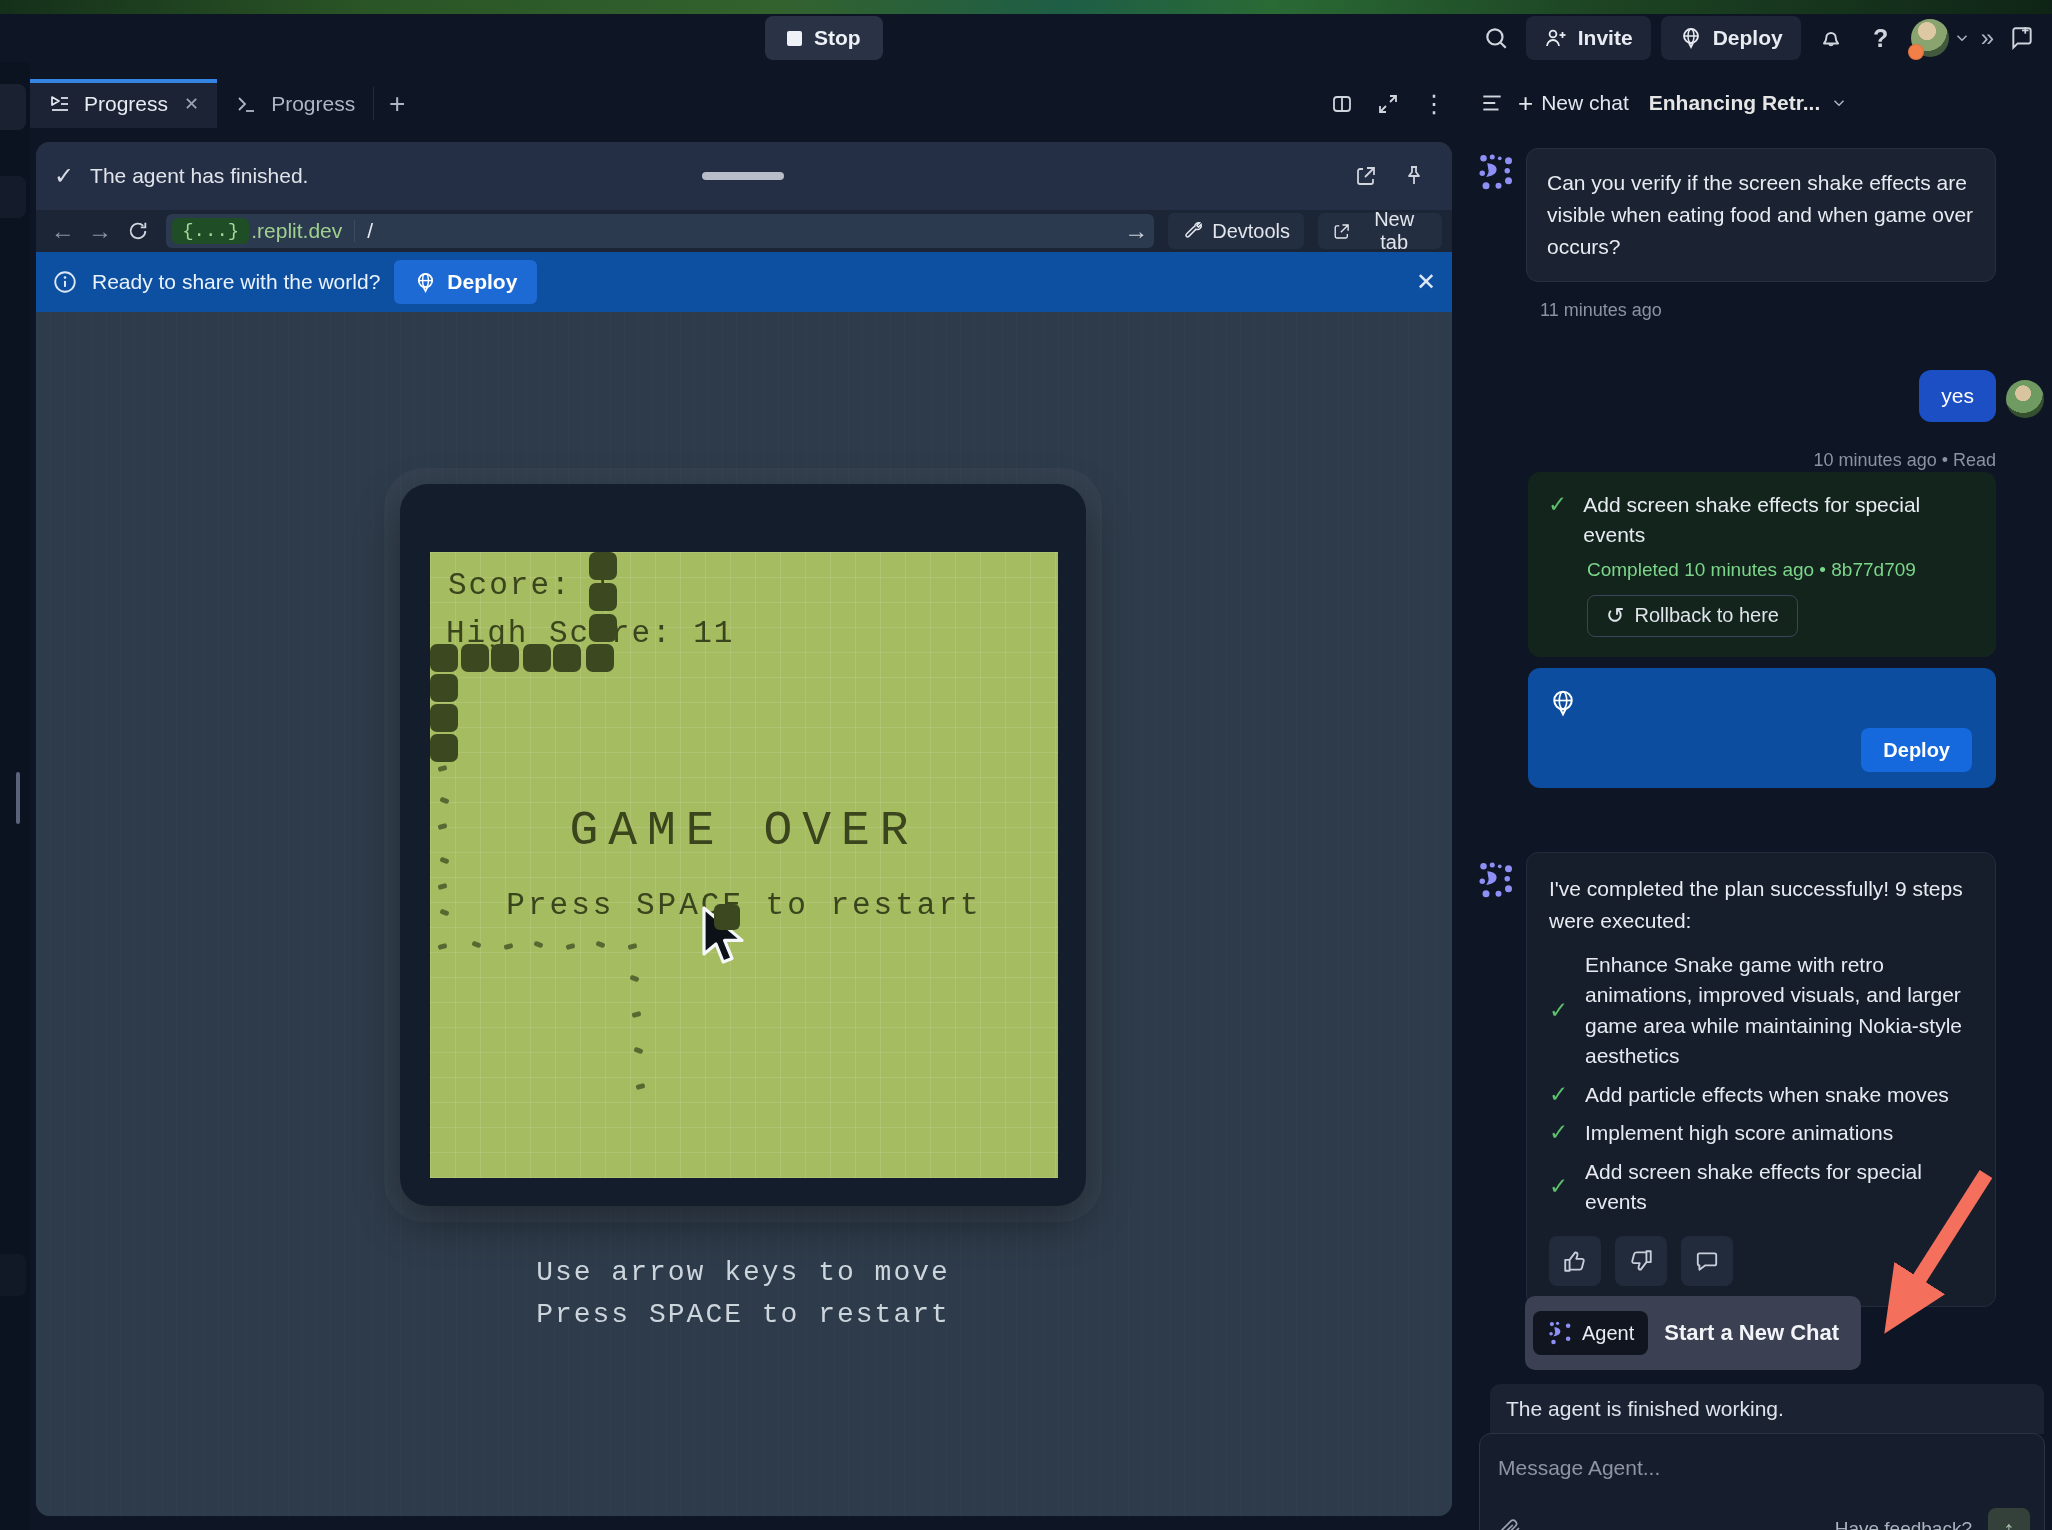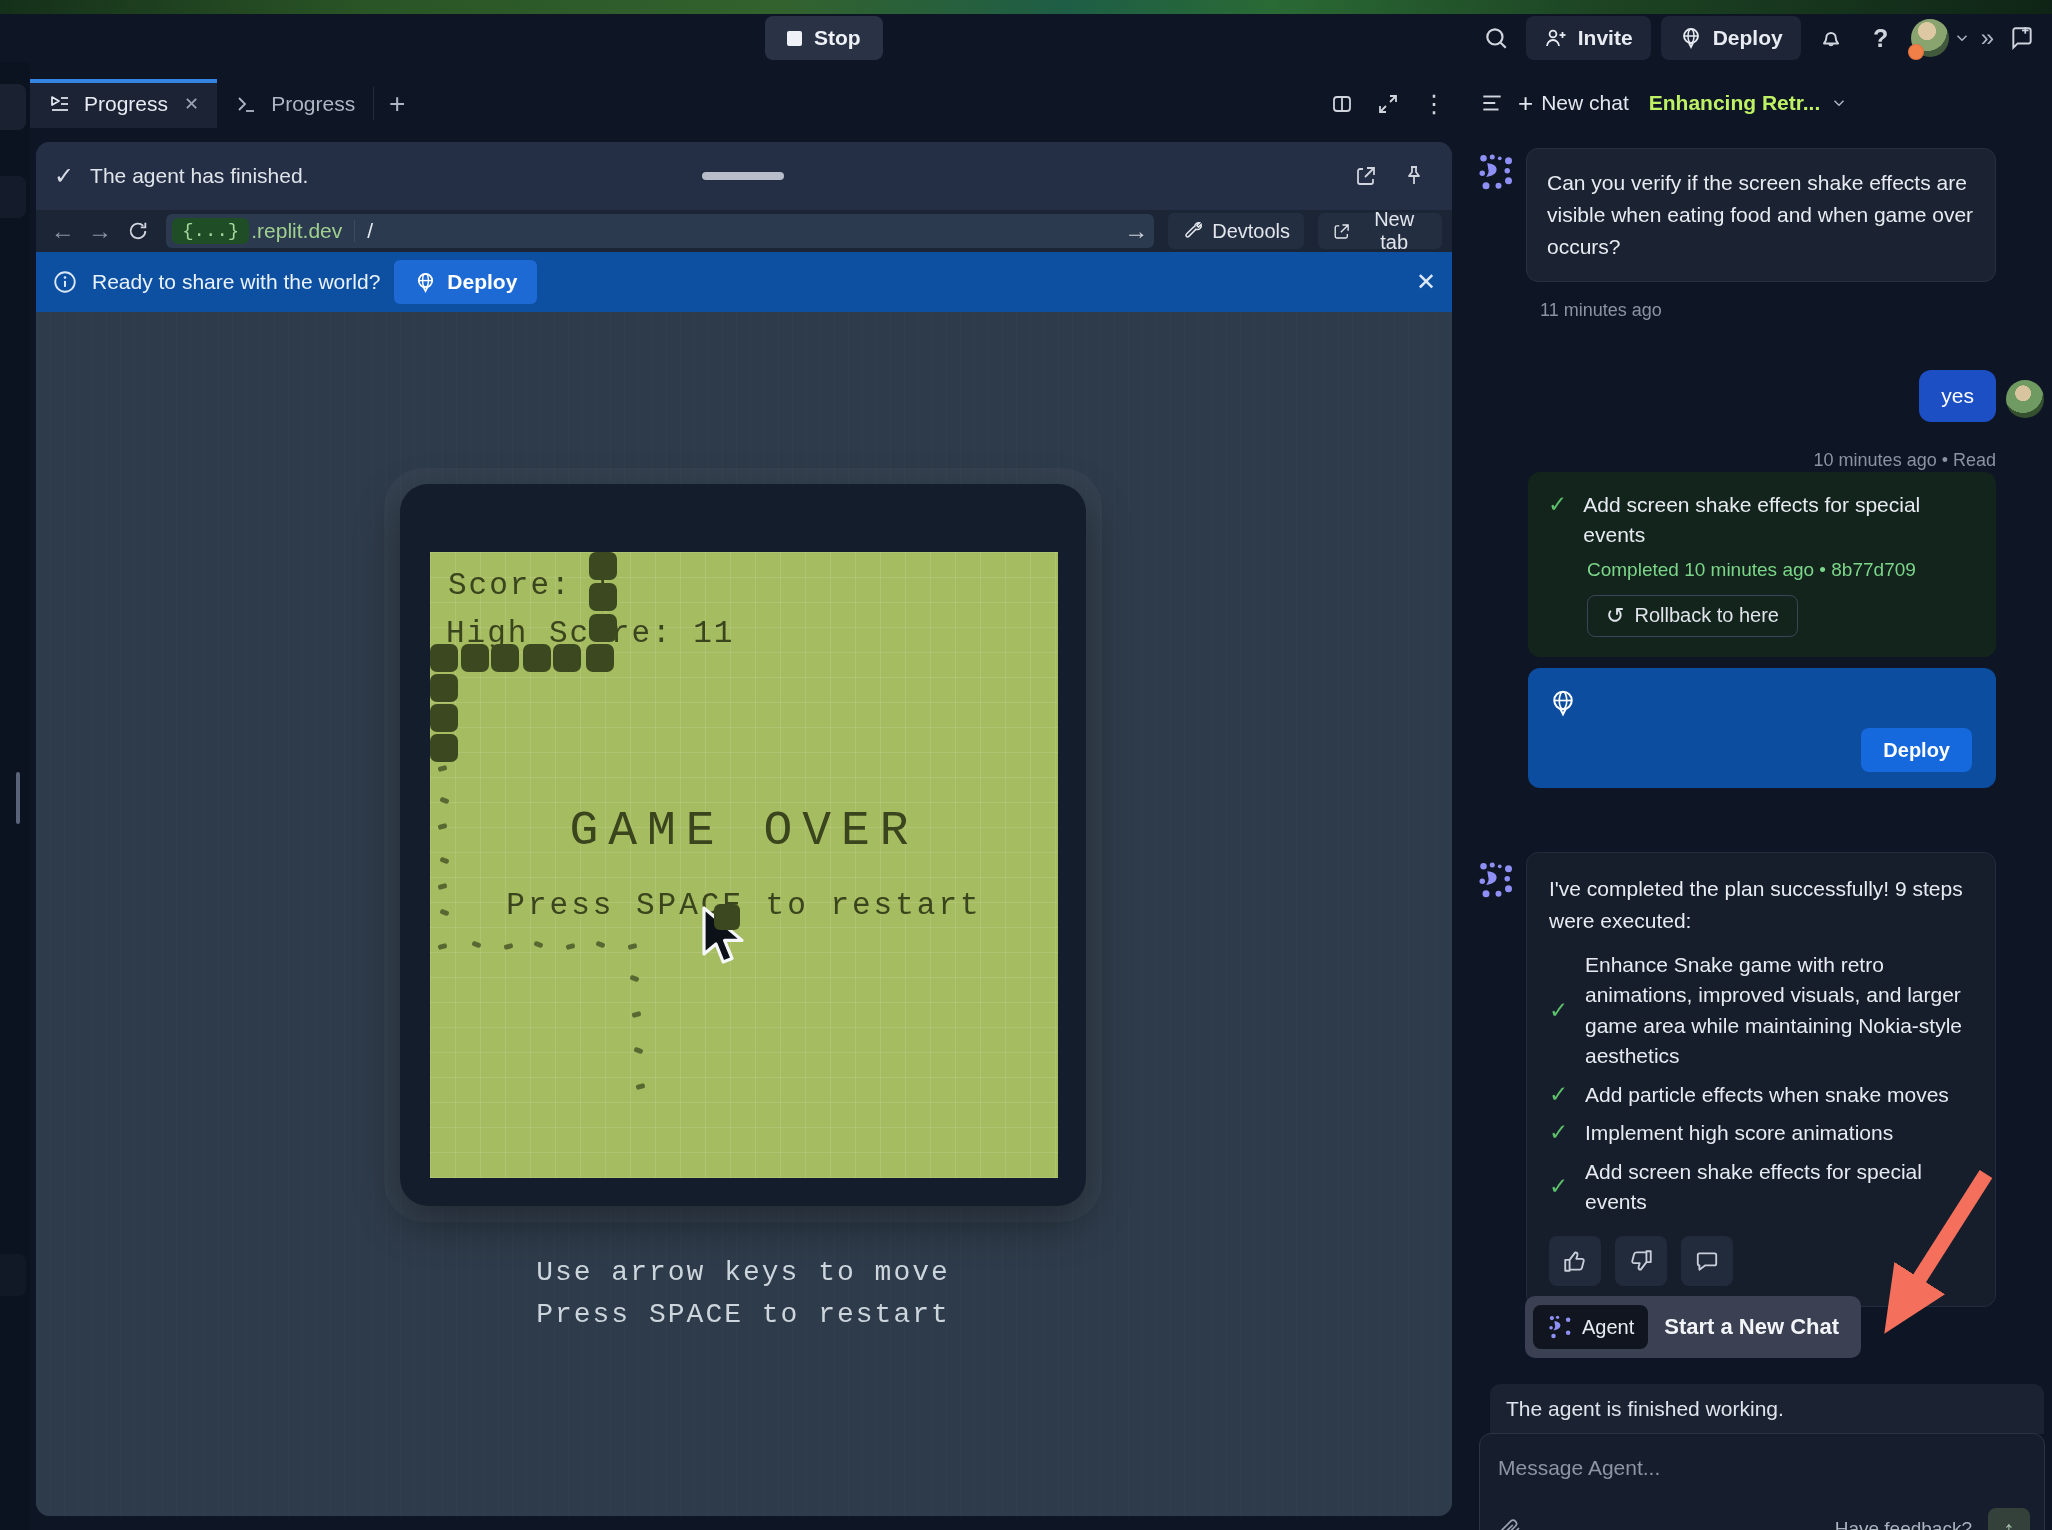--- a/index.html
+++ b/index.html
@@ -91,21 +91,21 @@
   .cursor { position:absolute; left:270px; top:354px; }
   .game-help { position:absolute; left:364px; width:686px; text-align:center; font-family:"Liberation Mono",monospace;
     color:#ccd4dc; font-size:28px; letter-spacing:2px; }
 
   
   .chat { position:absolute; left:1458px; top:62px; width:594px; height:1468px; background:#0e1525; }
   .drag-handle { position:absolute; left:1469px; top:788px; width:5px; height:40px; border-radius:3px; background:#4a5366; }
 
   .chat-header { position:absolute; left:0; top:16px; width:100%; height:50px; display:flex; align-items:center; padding:0 14px; gap:6px; }
   .new-chat { background:none; border:none; color:#e2e6ee; font-size:21px; display:flex; align-items:center; gap:8px; cursor:pointer; font-family:inherit;}
-  .chat-title { font-size:21px; font-weight:700; color:#bef264; margin-left:14px; display:flex; align-items:center; gap:10px; cursor:pointer; }
+  .chat-title { font-size:21px; font-weight:700; color:#e5e5e5; margin-left:14px; display:flex; align-items:center; gap:10px; cursor:pointer; }
 
   .agent-avatar { position:absolute; width:40px; height:40px; }
   .msg-card { position:absolute; left:68px; width:470px; background:#1b2231; border:1px solid #272f41; border-radius:12px;
     padding:18px 20px; font-size:21px; line-height:1.52; color:#e7ebf1; }
   .timestamp { position:absolute; font-size:18px; color:#8b93a3; }
   .user-bubble { position:absolute; background:#1c4fc4; border-radius:12px; padding:14px 22px; font-size:21px; color:#fff; }
   .user-avatar { position:absolute; width:38px; height:38px; border-radius:50%;
     background:radial-gradient(circle at 45% 35%, #d8c49e 0 24%, #6f9a62 25% 60%, #35502f 61% 100%); }
 
   .chk-card { position:absolute; left:70px; width:468px; background:#13241d; border-radius:12px; padding:18px 20px 20px 20px; }
@@ -126,21 +126,21 @@
   .done-intro { font-size:21px; line-height:1.5; color:#e7ebf1; margin-bottom:14px; }
   .step { display:flex; gap:14px; margin-bottom:8px; }
   .step .chk-mark { flex:0 0 22px; align-self:center; }
   .step-text { font-size:21px; line-height:1.45; color:#e7ebf1; }
   .fb-row { display:flex; gap:14px; margin-top:18px; }
   .fb-btn { width:52px; height:50px; background:#222b3c; border:none; border-radius:8px; color:#c9cfda;
     display:flex; align-items:center; justify-content:center; cursor:pointer; font-family:inherit;}
 
   .red-arrow { position:absolute; left:386px; top:1096px; }
 
-  .cta { position:absolute; left:67px; top:1234px; height:62px; background:#3b4152; border:none; border-radius:10px;
+  .cta { position:absolute; left:67px; top:1234px; height:74px; background:#3b4152; border:none; border-radius:10px;
     display:flex; align-items:center; padding:0 22px 0 8px; gap:16px; cursor:pointer; font-family:inherit;}
   .cta-badge { height:44px; background:#10151f; border-radius:8px; display:flex; align-items:center; gap:9px; padding:0 14px; color:#e8ebf2; font-size:20px; }
   .cta-label { color:#f2f4f8; font-size:22px; font-weight:600; }
 
   .status-bar { position:absolute; left:32px; top:1322px; width:554px; height:50px; background:#1b2232; border-radius:10px 10px 0 0;
     display:flex; align-items:center; padding:0 16px; font-size:21px; color:#dfe4ec; }
   .input-panel { position:absolute; left:21px; top:1371px; width:566px; height:130px; background:#161d2c; border:1px solid #2a3447; border-radius:12px; padding:22px 18px; }
   .msg-input { width:100%; background:transparent; border:none; outline:none; color:#e7ecf2; font-size:21px; font-family:inherit;}
   .msg-input::placeholder { color:#8d94a4; }
   .input-bottom { position:absolute; left:18px; right:14px; bottom:12px; display:flex; align-items:center; }

